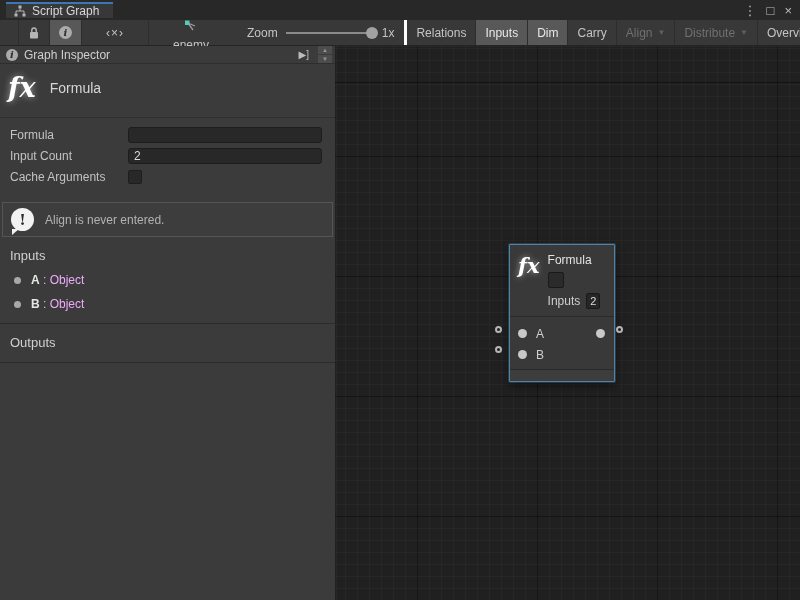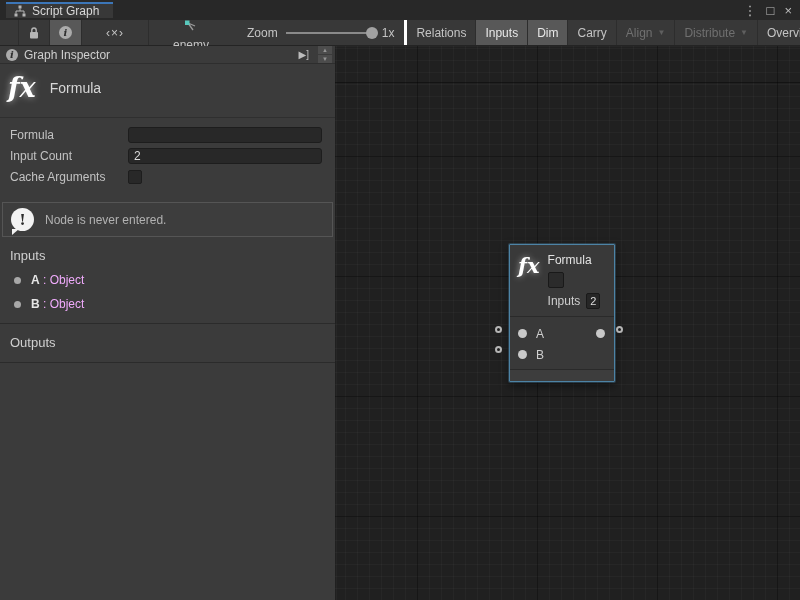--- a/index.html
+++ b/index.html
@@ -258,21 +258,21 @@
         <input class="text-input" value="2" style="">
       </div>
       <div class="field-row">
         <span class="field-label">Cache Arguments</span>
         <span class="checkbox"></span>
       </div>
     </div>
 
     <div class="warning-box">
       <span class="warn-icon">!</span>
-      <span class="warn-text">Node is never entered.</span>
+      <span class="warn-text">Align is never entered.</span>
     </div>
 
     <div class="section-header">Inputs</div>
     <div class="port-row">
       <span class="port-dot"></span>
       <span>
         <span class="port-name">A</span>
         <span class="port-type">: Object</span>
       </span>
     </div>

